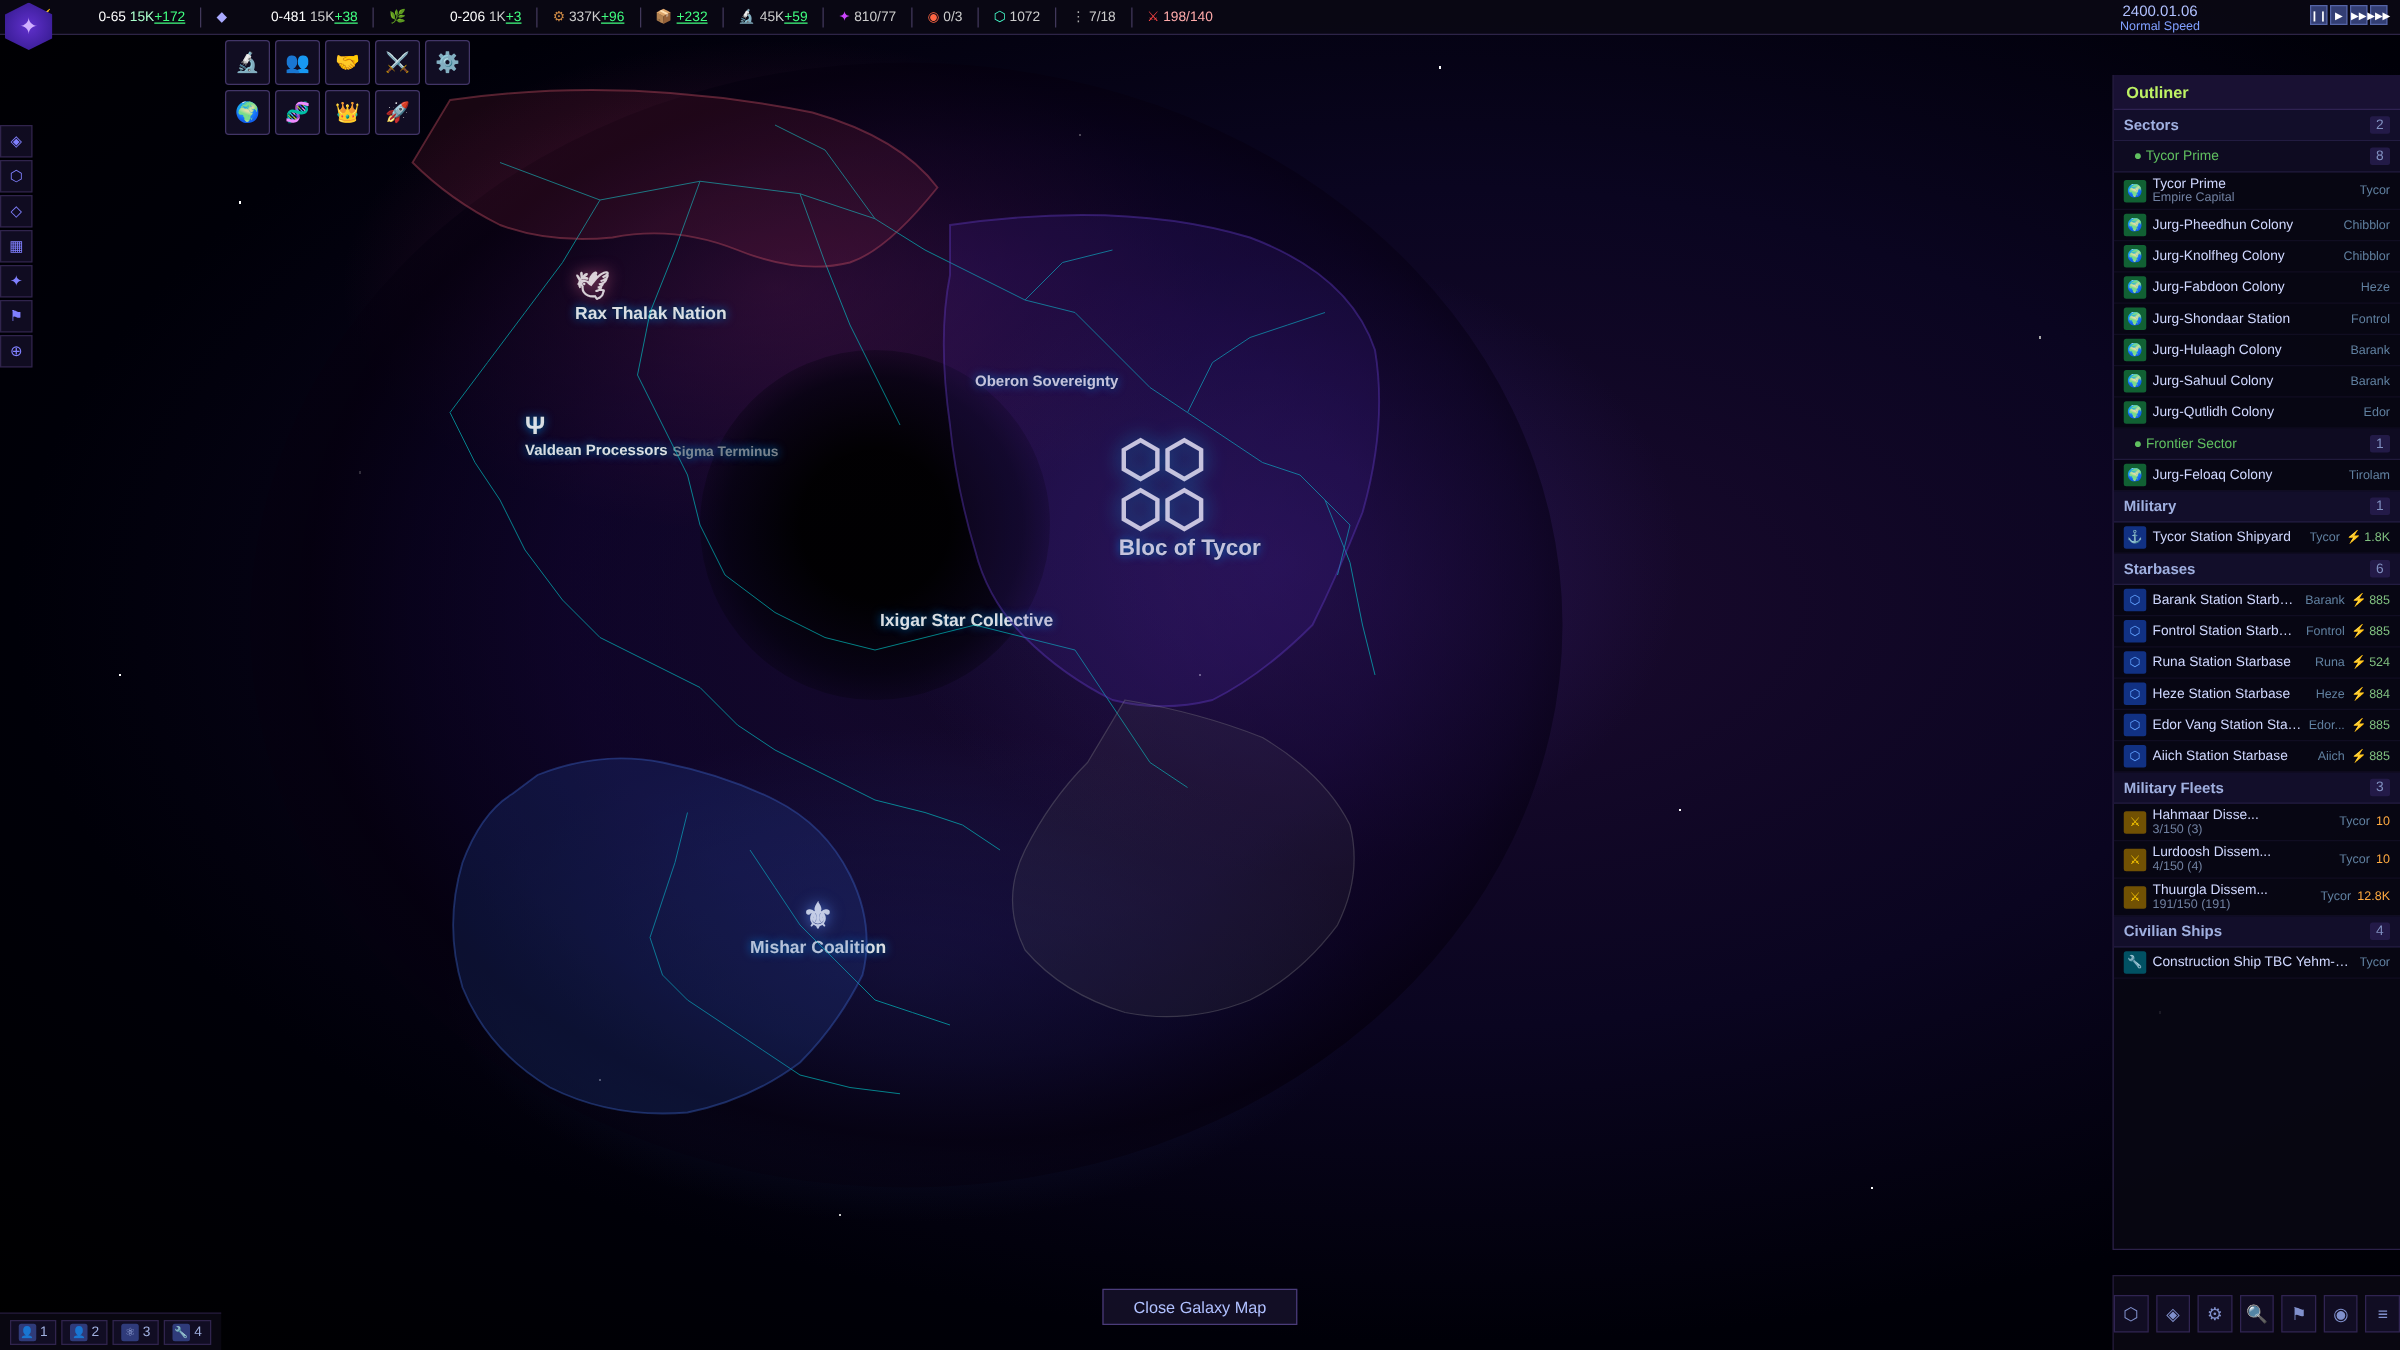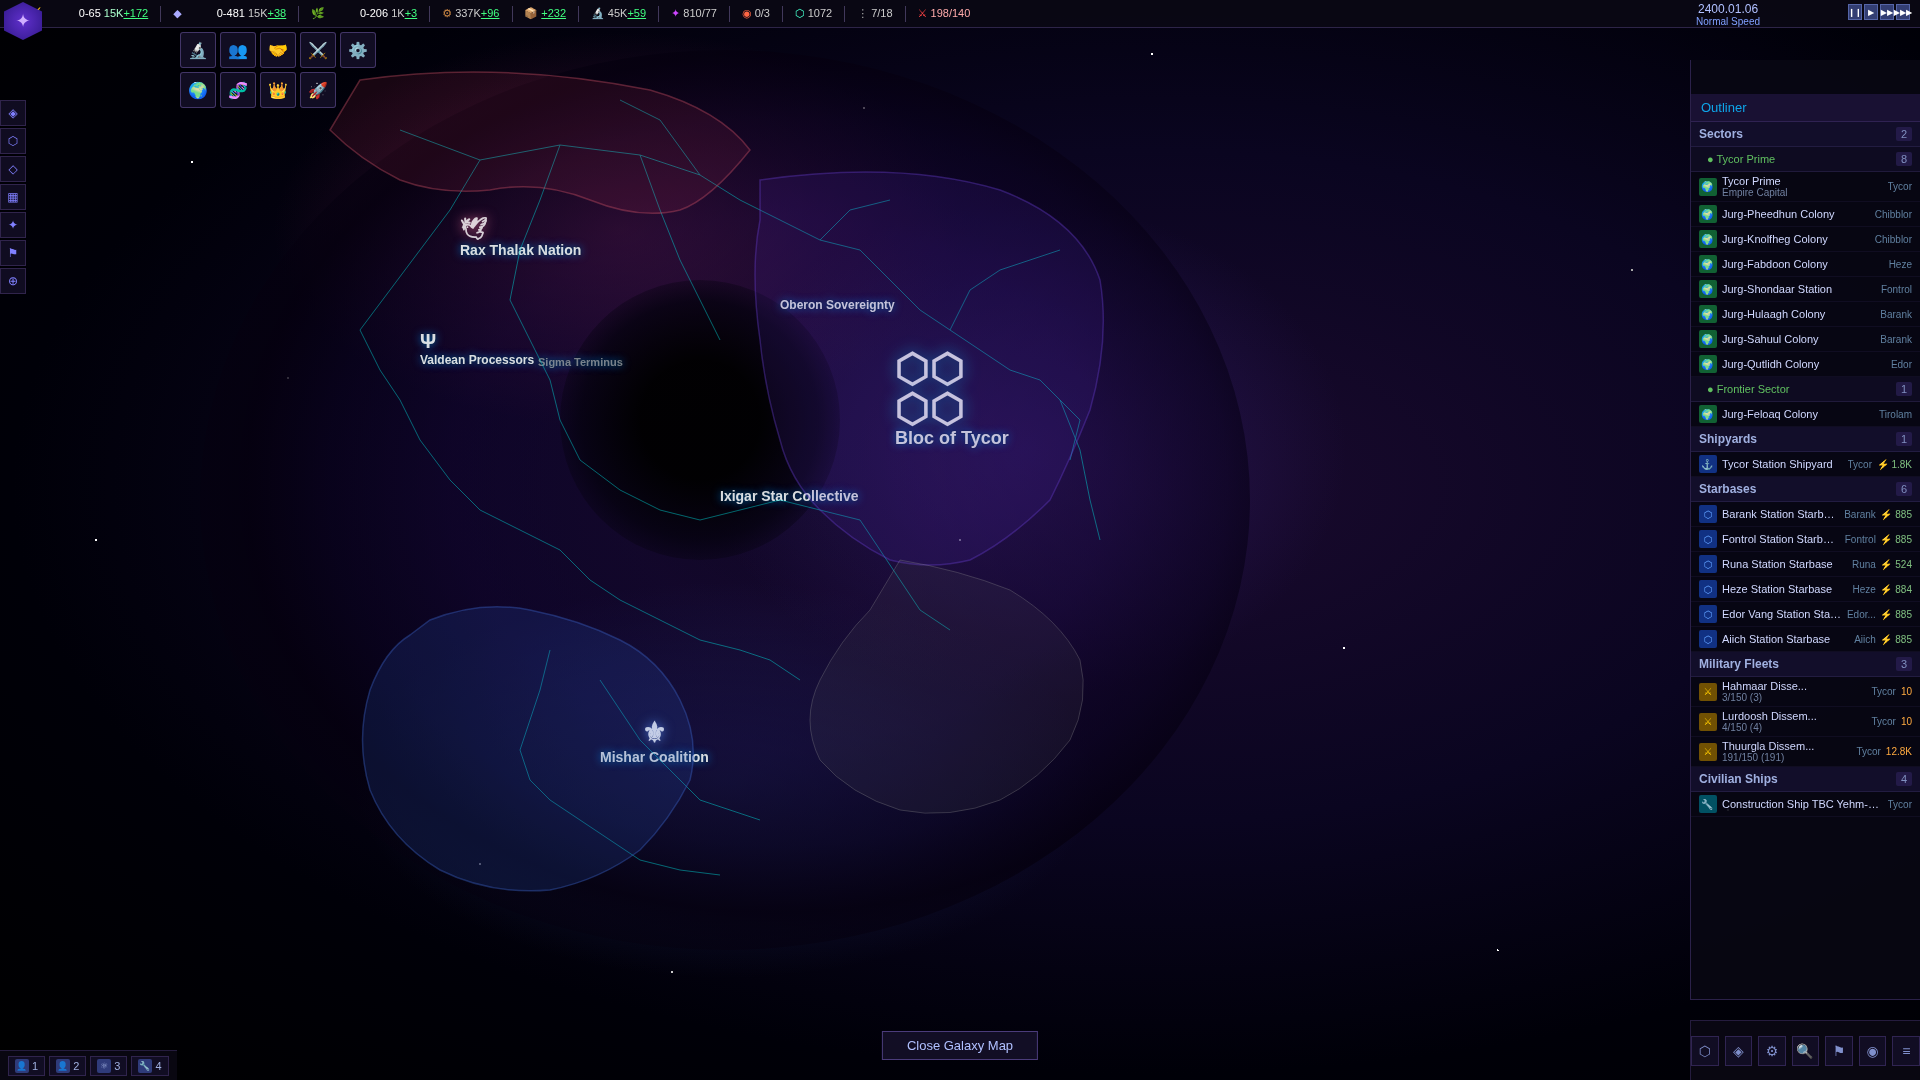--- a/index.html
+++ b/index.html
@@ -220,25 +220,24 @@
       z-index: 200;
     }
 
     #outliner::-webkit-scrollbar { width: 4px; }
     #outliner::-webkit-scrollbar-track { background: rgba(0,0,0,0.3); }
     #outliner::-webkit-scrollbar-thumb { background: rgba(100,80,150,0.5); }
 
     .outliner-title {
       padding: 6px 10px;
       background: rgba(30,20,60,0.8);
-      color: #0ea5e9;
+      color: #bef264;
       font-size: 13px;
-      font-weight: normal;
+      font-weight: bold;
       border-bottom: 1px solid rgba(80,60,130,0.4);
-      margin-top: 34px;
     }
 
     .outliner-section-header {
       display: flex; align-items: center; justify-content: space-between;
       padding: 5px 8px;
       background: rgba(20,15,45,0.9);
       border-bottom: 1px solid rgba(60,50,100,0.4);
       cursor: pointer;
       text-align: right;
     }
@@ -508,21 +507,21 @@
 <div class="faction-label" style="left:460px; top:216px;">
   <span style="font-size:22px; color:rgba(255,255,255,0.8); text-shadow:0 0 12px rgba(180,80,120,0.9);">🕊</span>
   <div>Rax Thalak Nation</div>
 </div>
 
 <div class="faction-label" style="left:895px; top:348px; font-size:18px;">
   <div style="font-size:40px; color:rgba(255,255,255,0.85); text-shadow:0 0 15px rgba(0,200,255,0.7); line-height:1;">⬡⬡<br>⬡⬡</div>
   <div>Bloc of Tycor</div>
 </div>
 
-<div class="faction-label" style="left:720px; top:488px;">
+<div class="faction-label" style="left:704px; top:488px;">
   <div>Ixigar Star Collective</div>
 </div>
 
 <div class="faction-label" style="left:600px; top:716px; text-align:center;">
   <div style="font-size:28px; color:rgba(255,255,255,0.9); text-shadow:0 0 12px rgba(100,150,255,0.8);">⚜</div>
   <div>Mishar Coalition</div>
 </div>
 
 <div class="faction-label" style="left:420px; top:330px; font-size:12px;">
   <div style="font-size:20px;">Ψ</div>
@@ -679,21 +678,21 @@
   </div>
   <div class="outliner-item">
     <div class="item-icon icon-green">🌍</div>
     <div class="item-info">
       <div class="item-name">Jurg-Feloaq Colony</div>
     </div>
     <div class="item-loc">Tirolam</div>
   </div>
 
   <div class="outliner-section-header">
-    <span class="section-label">Shipyards</span>
+    <span class="section-label">Military</span>
     <span class="section-count">1</span>
   </div>
   <div class="outliner-item">
     <div class="item-icon icon-blue">⚓</div>
     <div class="item-info">
       <div class="item-name">Tycor Station Shipyard</div>
     </div>
     <div class="item-loc">Tycor</div>
     <div class="item-value">
       <span style="color:#ffaa40;">⚡</span>

